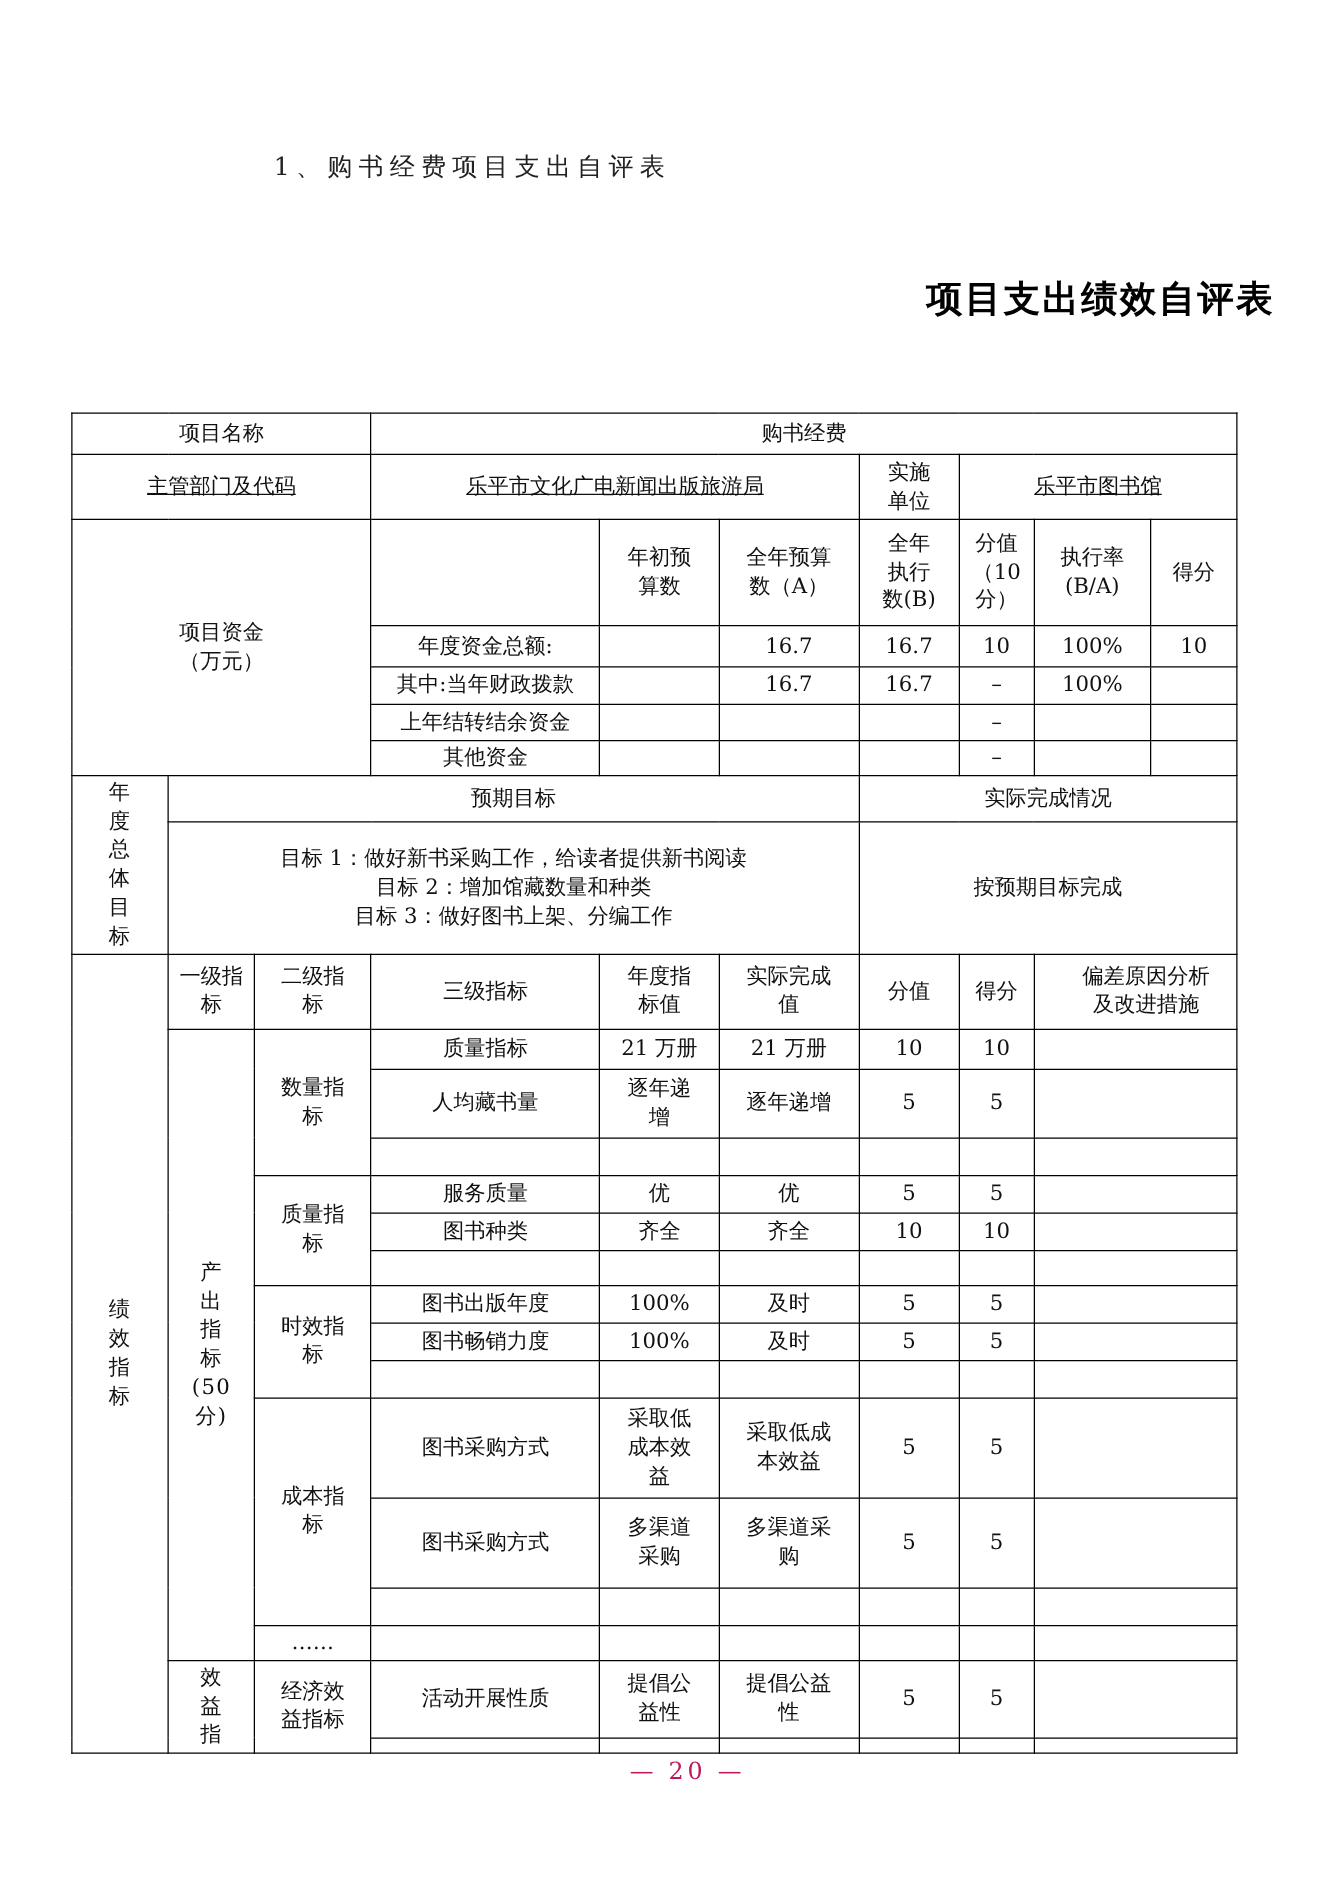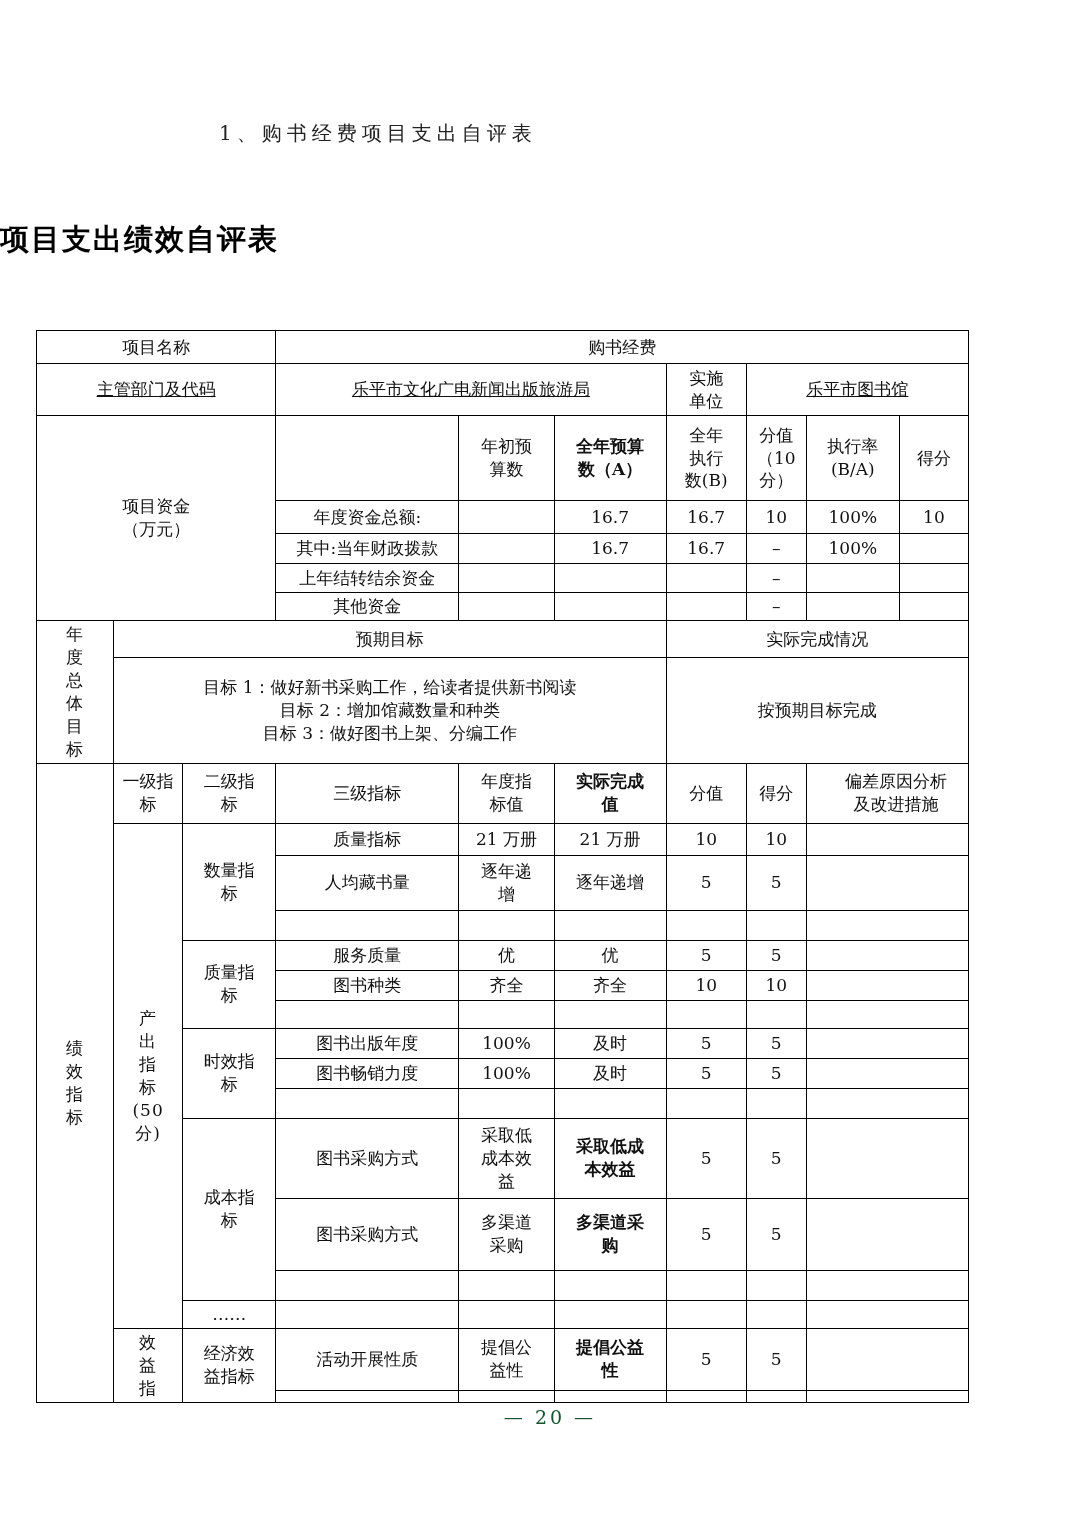--- a/index.html
+++ b/index.html
@@ -11,52 +11,52 @@
     font-family: "DejaVu Serif", "Liberation Serif", serif;
   }
   .sheet { position: relative; width: 1074px; height: 1520px; overflow: hidden; }
 
   .section-heading {
     position: absolute; top: 120px; left: 219px;
     font-size: 20px; letter-spacing: 5px; color: #222;
   }
   .doc-title {
     position: absolute; top: 220px; left: 0; width: 1020px;
-    text-align: left;
+    text-align: right;
     font-family: Liberation Sans, sans-serif;
     font-weight: bold; font-size: 29px; letter-spacing: 2px; color: #000;
   }
   .doc-subtitle {
     position: absolute; top: 272px; left: 0; width: 1020px;
     text-align: center; font-size: 17px; color: #222;
   }
   .page-footer {
     position: absolute; top: 1406px; left: 0; width: 1074px;
-    text-align: center; font-size: 19px; letter-spacing: 3px; color: #14532d; padding-left: 26px;
+    text-align: center; font-size: 19px; letter-spacing: 3px; color: #be185d; padding-left: 26px;
   }
 
   table.eval {
-    position: absolute; top: 330px; left: 36px;
+    position: absolute; top: 330px; left: 57px;
     border-collapse: collapse; table-layout: fixed;
     width: 933px;
   }
   table.eval td {
     border: 1.6px solid #000;
     text-align: center; vertical-align: middle;
     font-size: 17px; line-height: 1.35;
     padding: 2px 4px; overflow: hidden;
     color: #111;
   }
   td.left { text-align: left; padding-left: 8px; }
   td.indent { text-align: left; padding-left: 32px; }
   td.small { font-size: 15px; }
   .pre { white-space: pre-line; }
   .mw2 { display: inline-block; max-width: 2.6em; }
   .mw3 { display: inline-block; max-width: 3.3em; }
-  .mw4 { display: inline-block; max-width: 4.4em; font-weight: bold; }
+  .mw4 { display: inline-block; max-width: 4.4em; }
   .mw6 { display: inline-block; max-width: 6.6em; margin-left: 17px; }
   td.vert { white-space: pre-line; line-height: 1.3; letter-spacing: 1px; }
   td.vert-sm { font-size: 14px; line-height: 1.25; }
   td.goals { text-align: left; padding-left: 12px; line-height: 1.85; font-size: 17px; }
 
   
   tr.h33 { height: 33px; }  tr.h52 { height: 52px; text-decoration: underline; }  tr.h85 { height: 85px; }
   tr.h30 { height: 30px; }  tr.h29 { height: 29px; }  tr.h28 { height: 28px; }
   tr.h80 { height: 80px; }  tr.h60 { height: 60px; }  tr.h32 { height: 32px; }
   tr.h55 { height: 55px; }  tr.h72 { height: 72px; margin-left: 20px; }  tr.h62 { height: 62px; }

